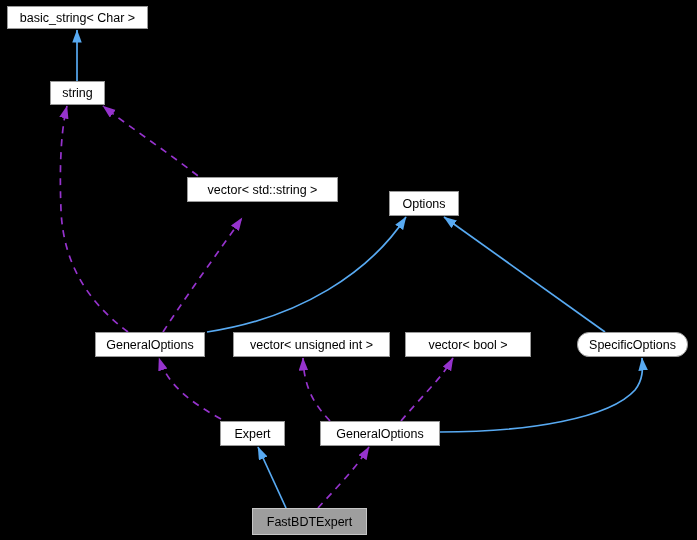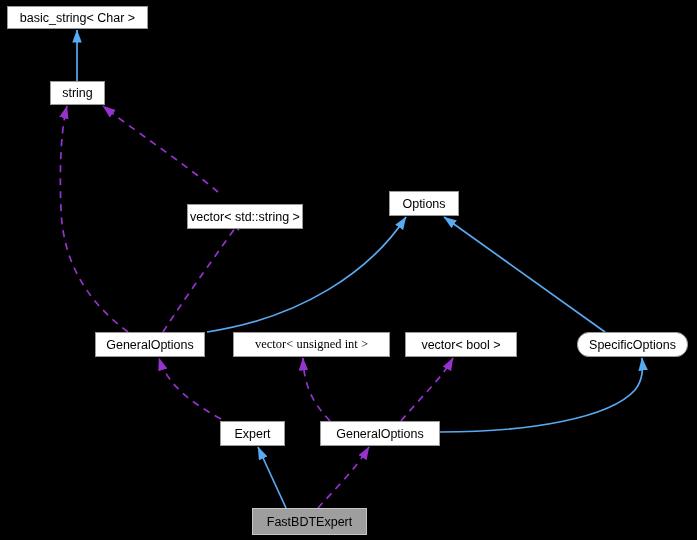--- a/index.html
+++ b/index.html
@@ -71,23 +71,23 @@
         <path d="M163,332 C190,290 220,250 242,218" class="edge usage" marker-end="url(#arrow-usage)"></path>
         <path d="M221,419 C192,403 168,386 159,358" class="edge usage" marker-end="url(#arrow-usage)"></path>
         <path d="M330,421 C316,406 304,390 303,358" class="edge usage" marker-end="url(#arrow-usage)"></path>
         <path d="M401,421 C420,398 442,378 453,358" class="edge usage" marker-end="url(#arrow-usage)"></path>
         <path d="M318,508 C333,491 355,470 369,447" class="edge usage" marker-end="url(#arrow-usage)"></path>
       </g>
   </svg>
   <div id="nodes-layer">
       <div class="node" style="left: 7px; top: 6px; width: 141px; height: 23px;">basic_string&lt; Char &gt;</div>
       <div class="node" style="left: 50px; top: 81px; width: 55px; height: 24px;">string</div>
-      <div class="node" style="left: 187px; top: 204px; width: 116px; height: 25px;">vector&lt; std::string &gt;</div>
+      <div class="node" style="left: 187px; top: 177px; width: 151px; height: 25px;">vector&lt; std::string &gt;</div>
       <div class="node" style="left: 389px; top: 191px; width: 70px; height: 25px;">Options</div>
       <div class="node" style="left: 95px; top: 332px; width: 110px; height: 25px;">GeneralOptions</div>
-      <div class="node" style="left: 233px; top: 332px; width: 157px; height: 25px; font-family: Liberation Serif, serif;">vector&lt; unsigned int &gt;</div>
-      <div class="node" style="left: 405px; top: 332px; width: 112px; height: 25px; text-align: right;">vector&lt; bool &gt;</div>
+      <div class="node" style="left: 233px; top: 332px; width: 157px; height: 25px;">vector&lt; unsigned int &gt;</div>
+      <div class="node" style="left: 405px; top: 332px; width: 126px; height: 25px; text-align: right;">vector&lt; bool &gt;</div>
       <div class="node" style="left: 577px; top: 332px; width: 111px; height: 25px; border-radius: 12px;">SpecificOptions</div>
       <div class="node" style="left: 220px; top: 421px; width: 65px; height: 25px;">Expert</div>
       <div class="node" style="left: 320px; top: 421px; width: 120px; height: 25px;">GeneralOptions</div>
       <div class="node highlight" style="left: 252px; top: 508px; width: 115px; height: 27px;">FastBDTExpert</div>
     </div>
 </div>
 
 </body></html>

